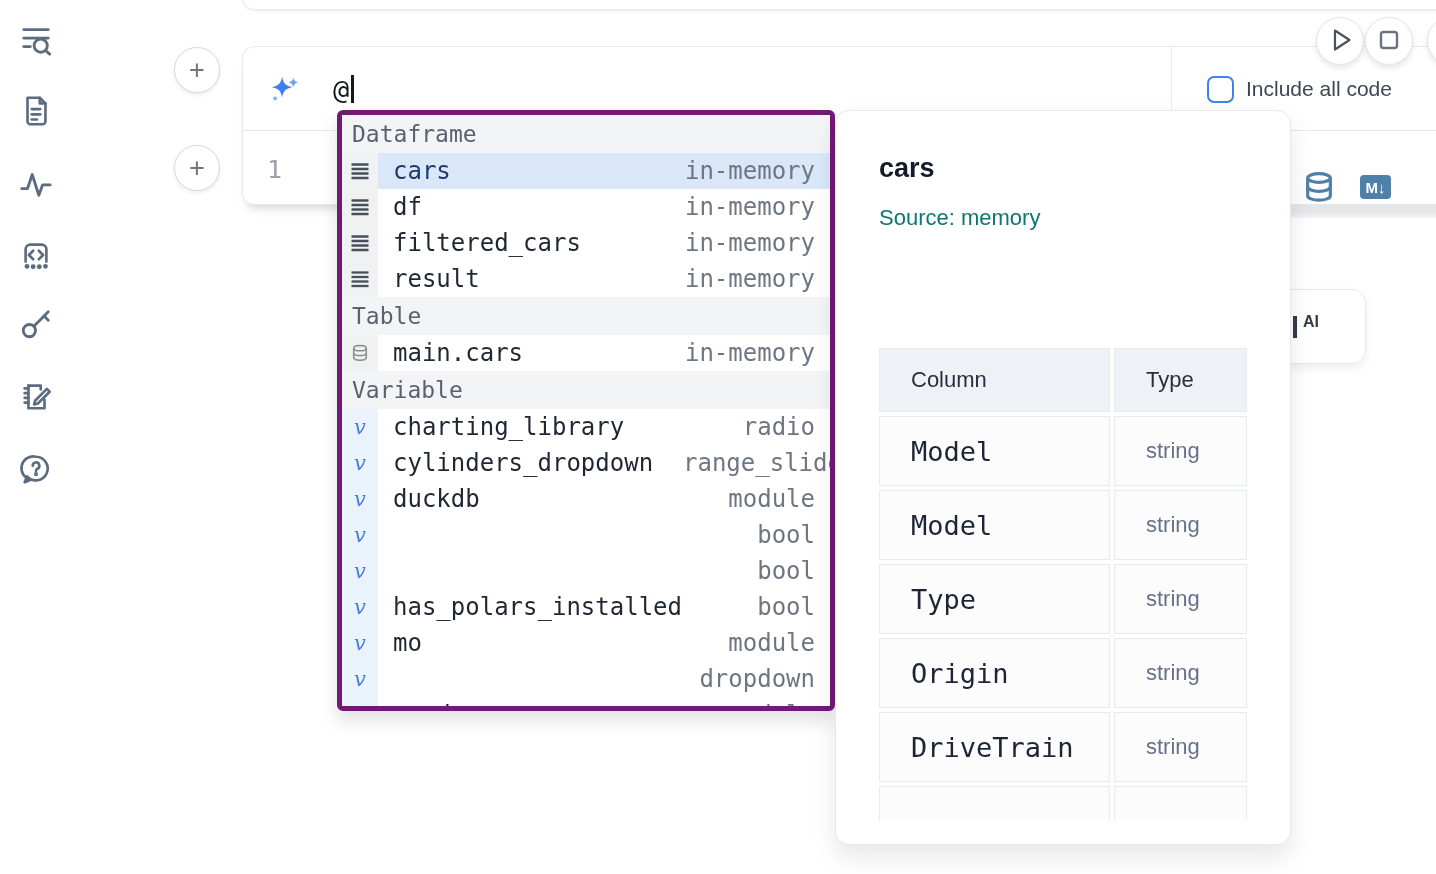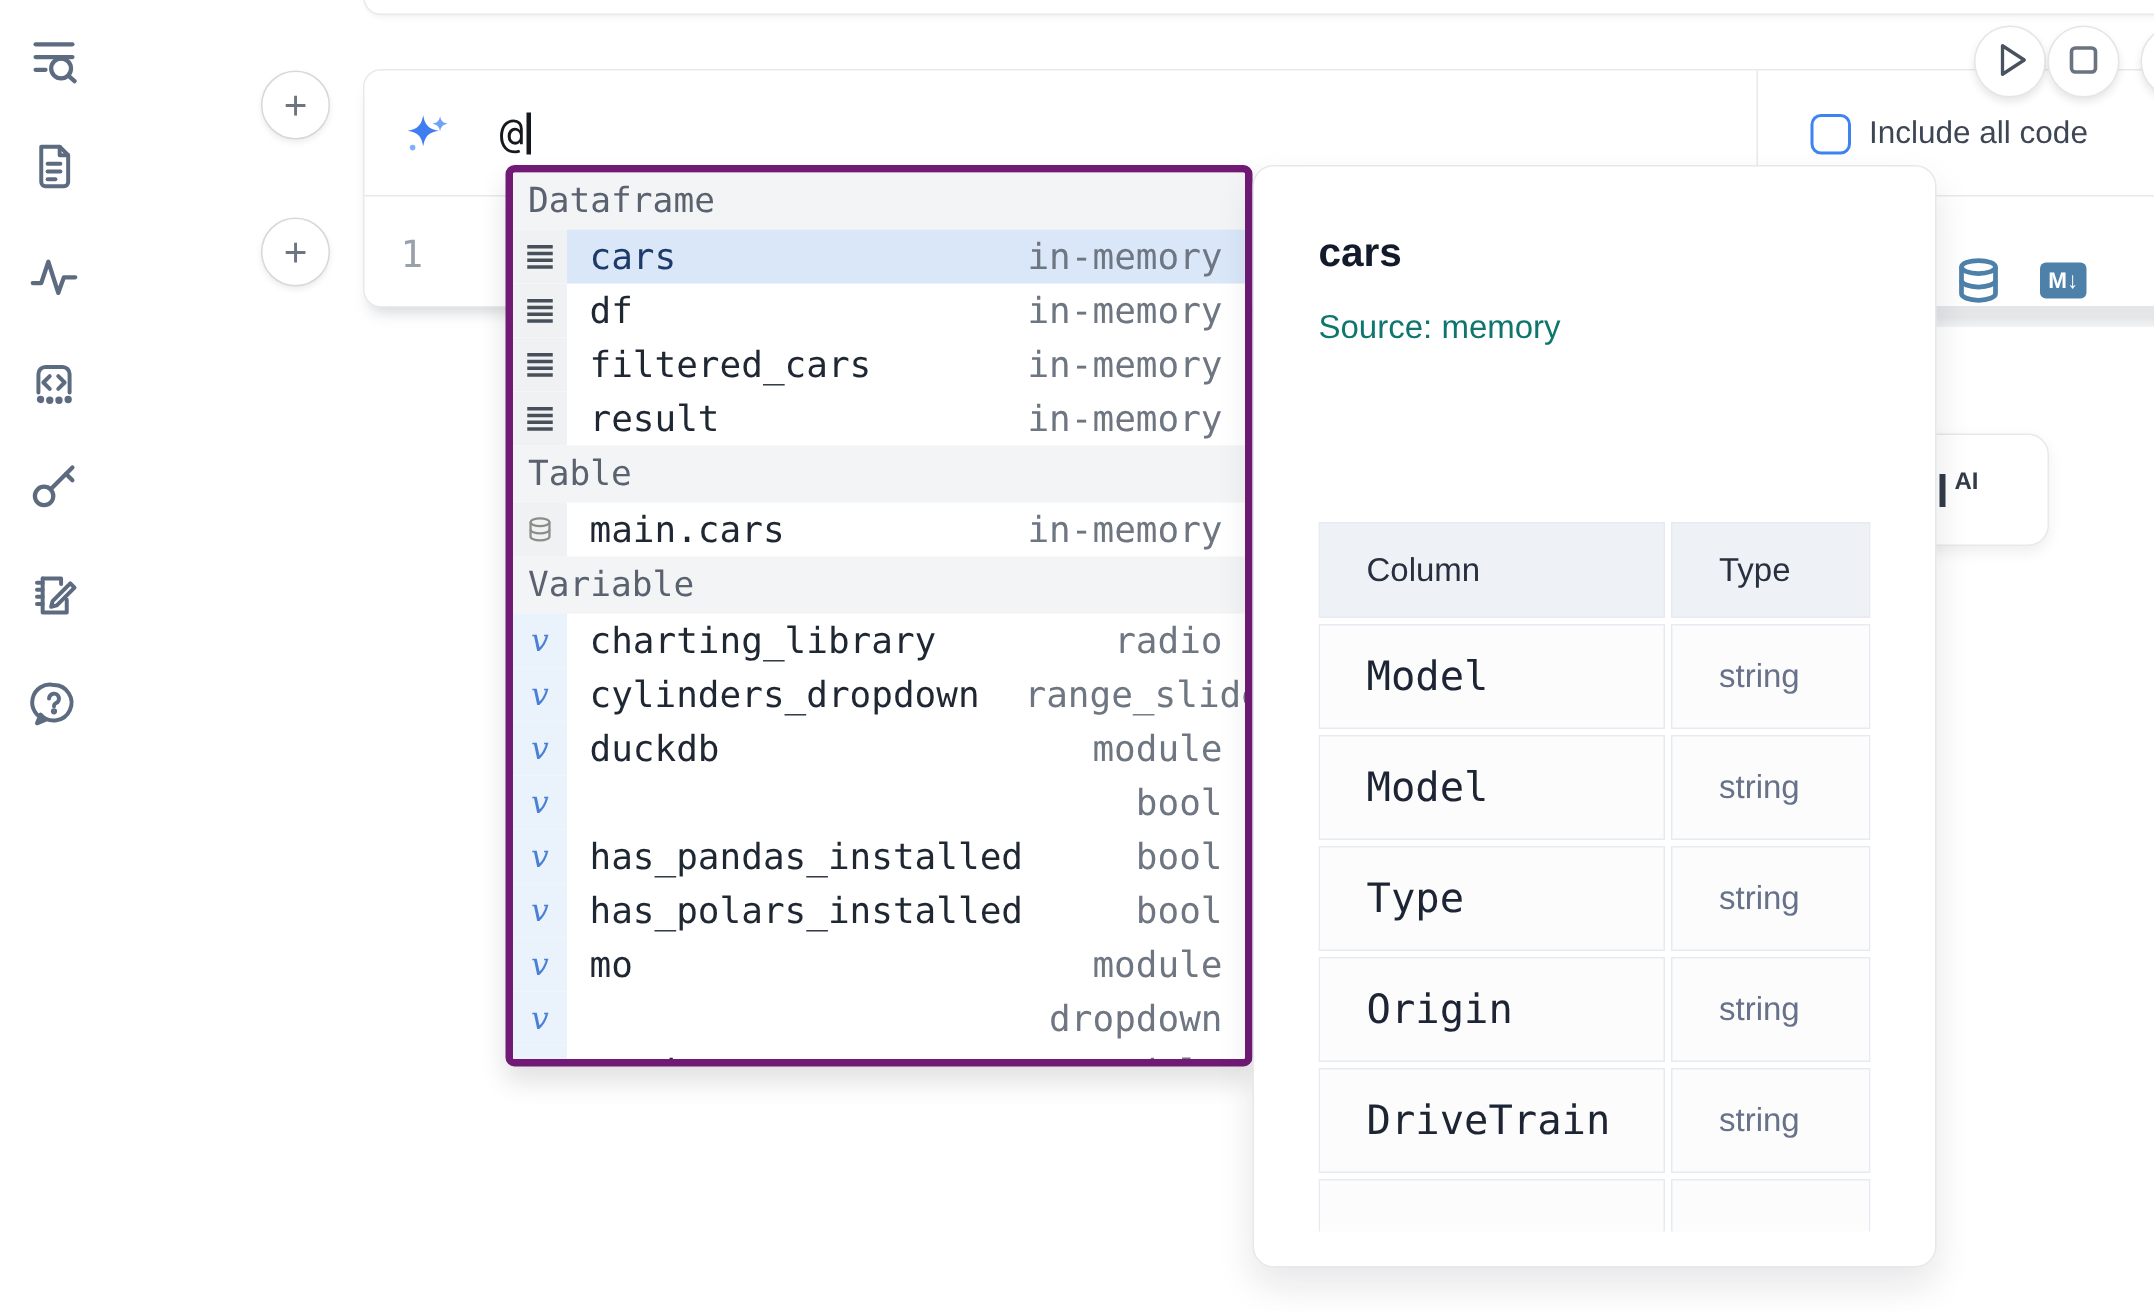--- a/index.html
+++ b/index.html
@@ -346,21 +346,20 @@
         </div>
         <div class="ac-content">
           <span class="ac-type">bool</span>
         </div>
       </div>
       <div class="ac-row kind-variable">
         <div class="ac-gutter">
           <span class="vg">v</span>
         </div>
         <div class="ac-content">
-          <span class="ac-name">has_pandas_installed</span>
           <span class="ac-type">bool</span>
         </div>
       </div>
       <div class="ac-row kind-variable">
         <div class="ac-gutter">
           <span class="vg">v</span>
         </div>
         <div class="ac-content">
           <span class="ac-name">has_polars_installed</span>
           <span class="ac-type">bool</span>

